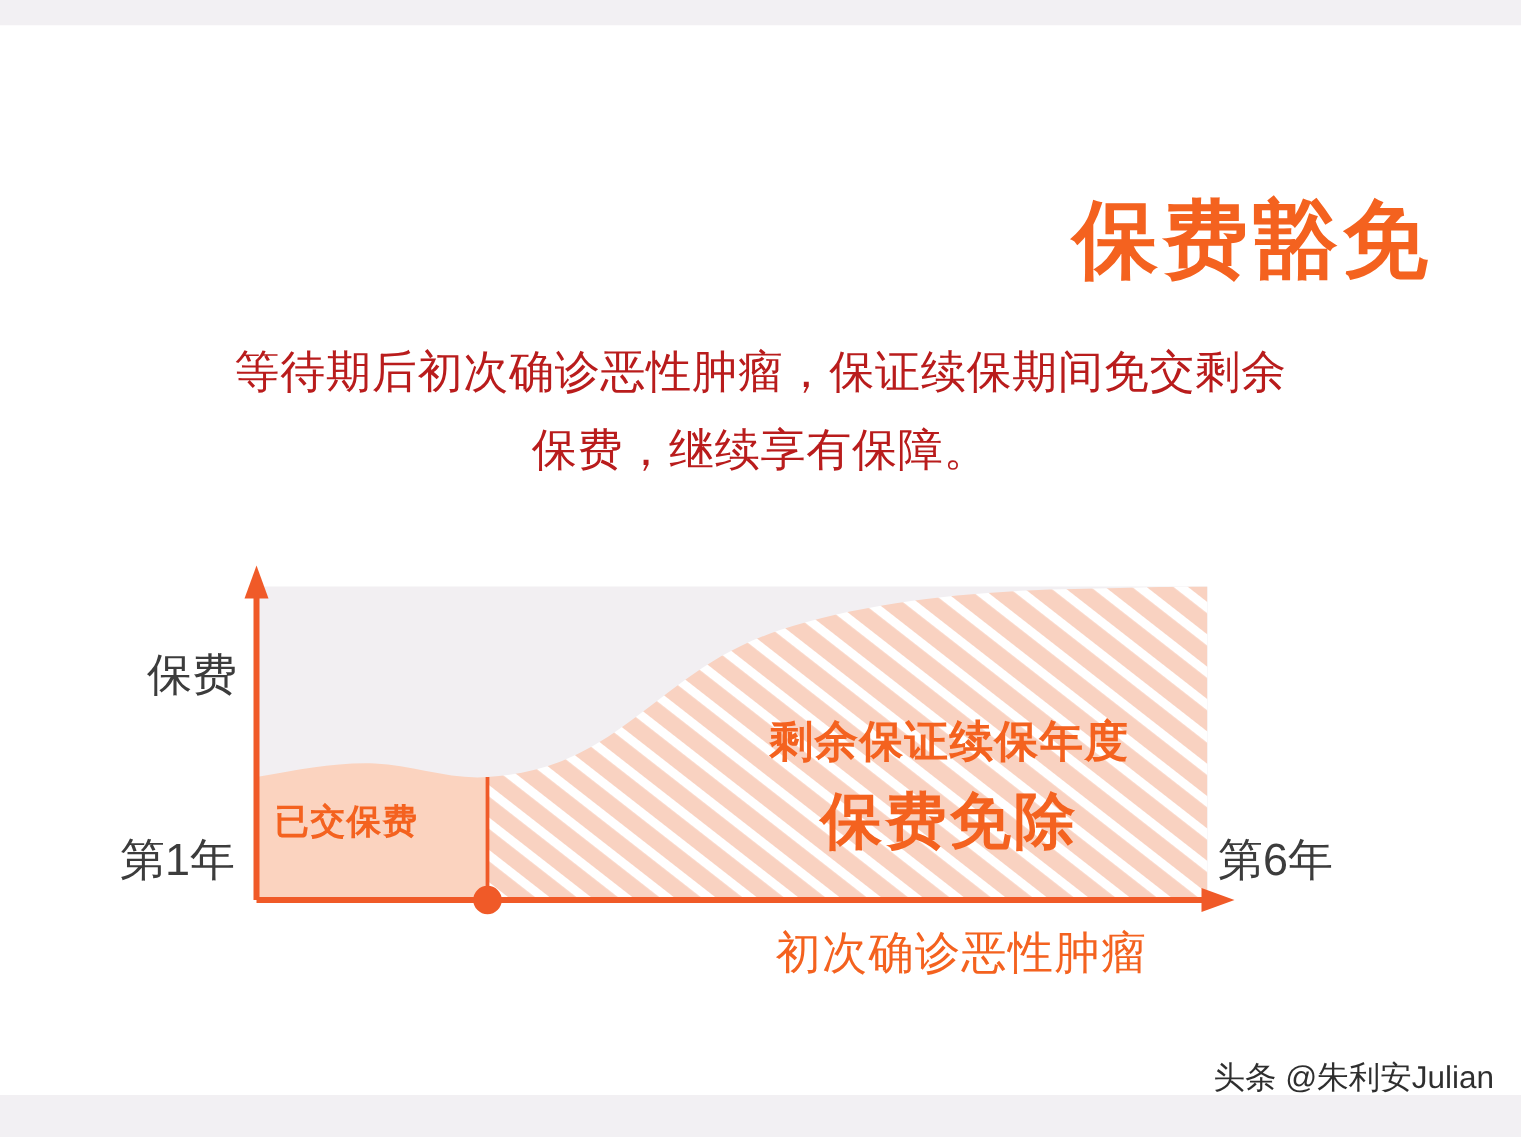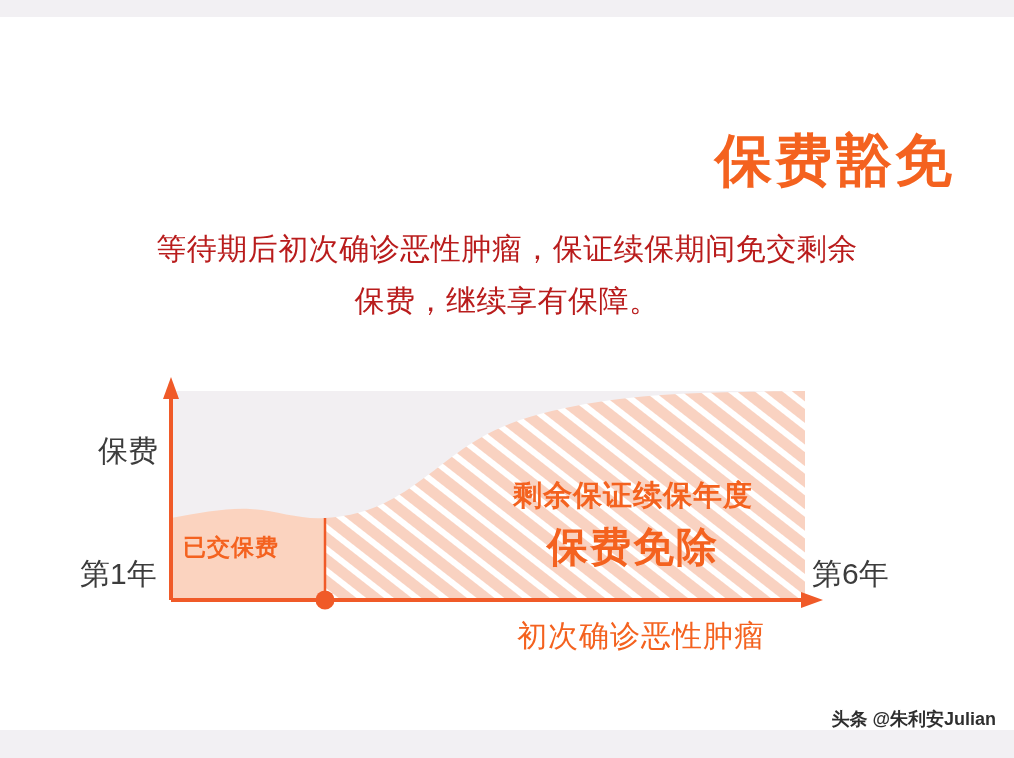--- a/index.html
+++ b/index.html
@@ -134,23 +134,23 @@
     line-height: 38px;
     letter-spacing: 1px;
     font-weight: 400;
   }
 
   
   .watermark {
     position: absolute;
     right: 18px;
     top: 704px;
-    font-size: 18px;
+    font-size: 21px;
     line-height: 30px;
-    font-weight: 700;
+    font-weight: 400;
     color: #1d1d1d;
     white-space: nowrap;
     opacity: 0.92;
   }
 </style>
 </head>
 <body>
 
 <div class="strip-top"></div>
 

